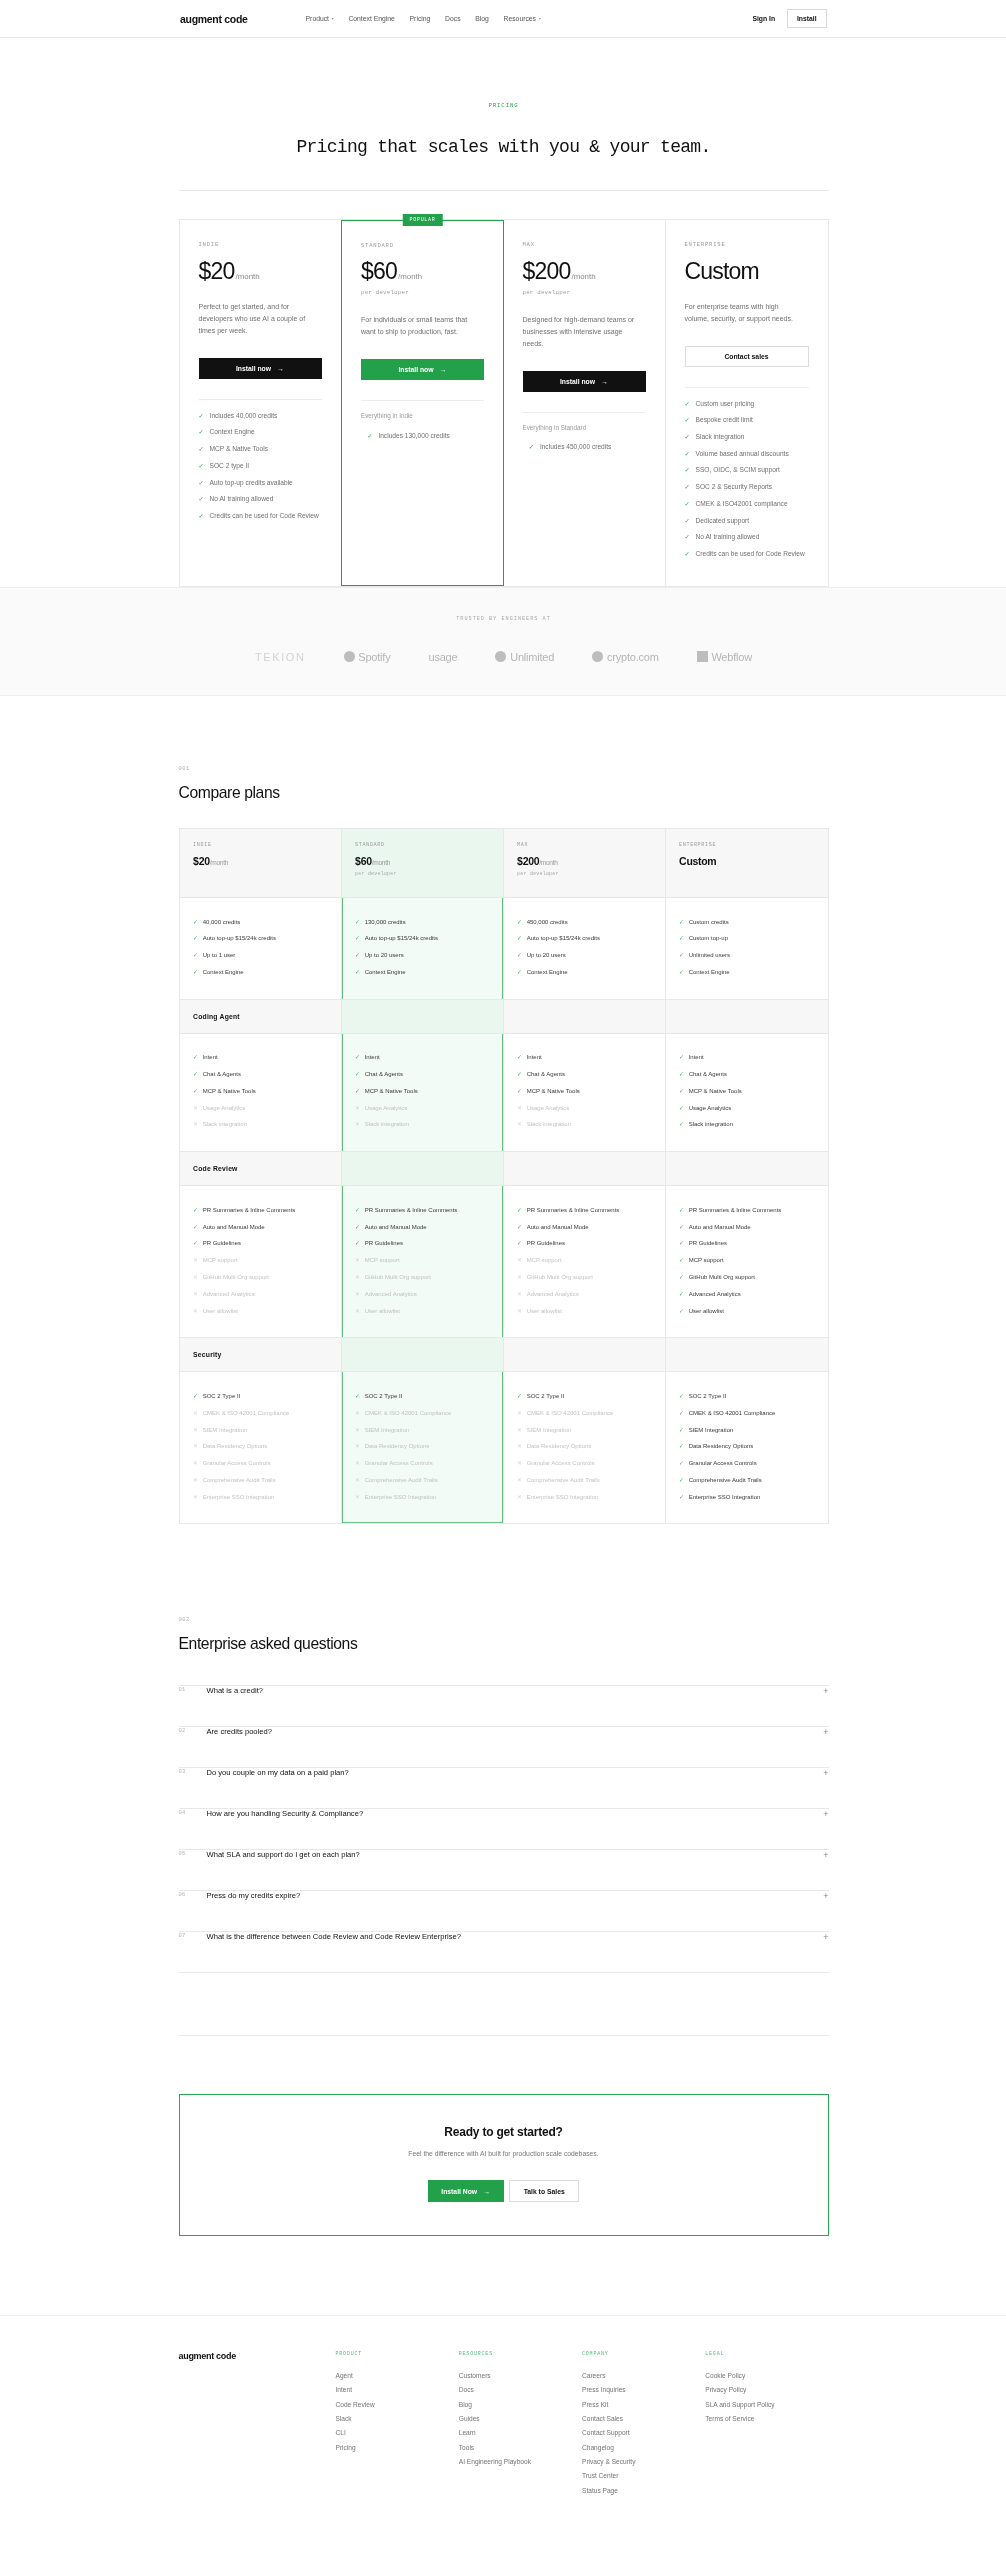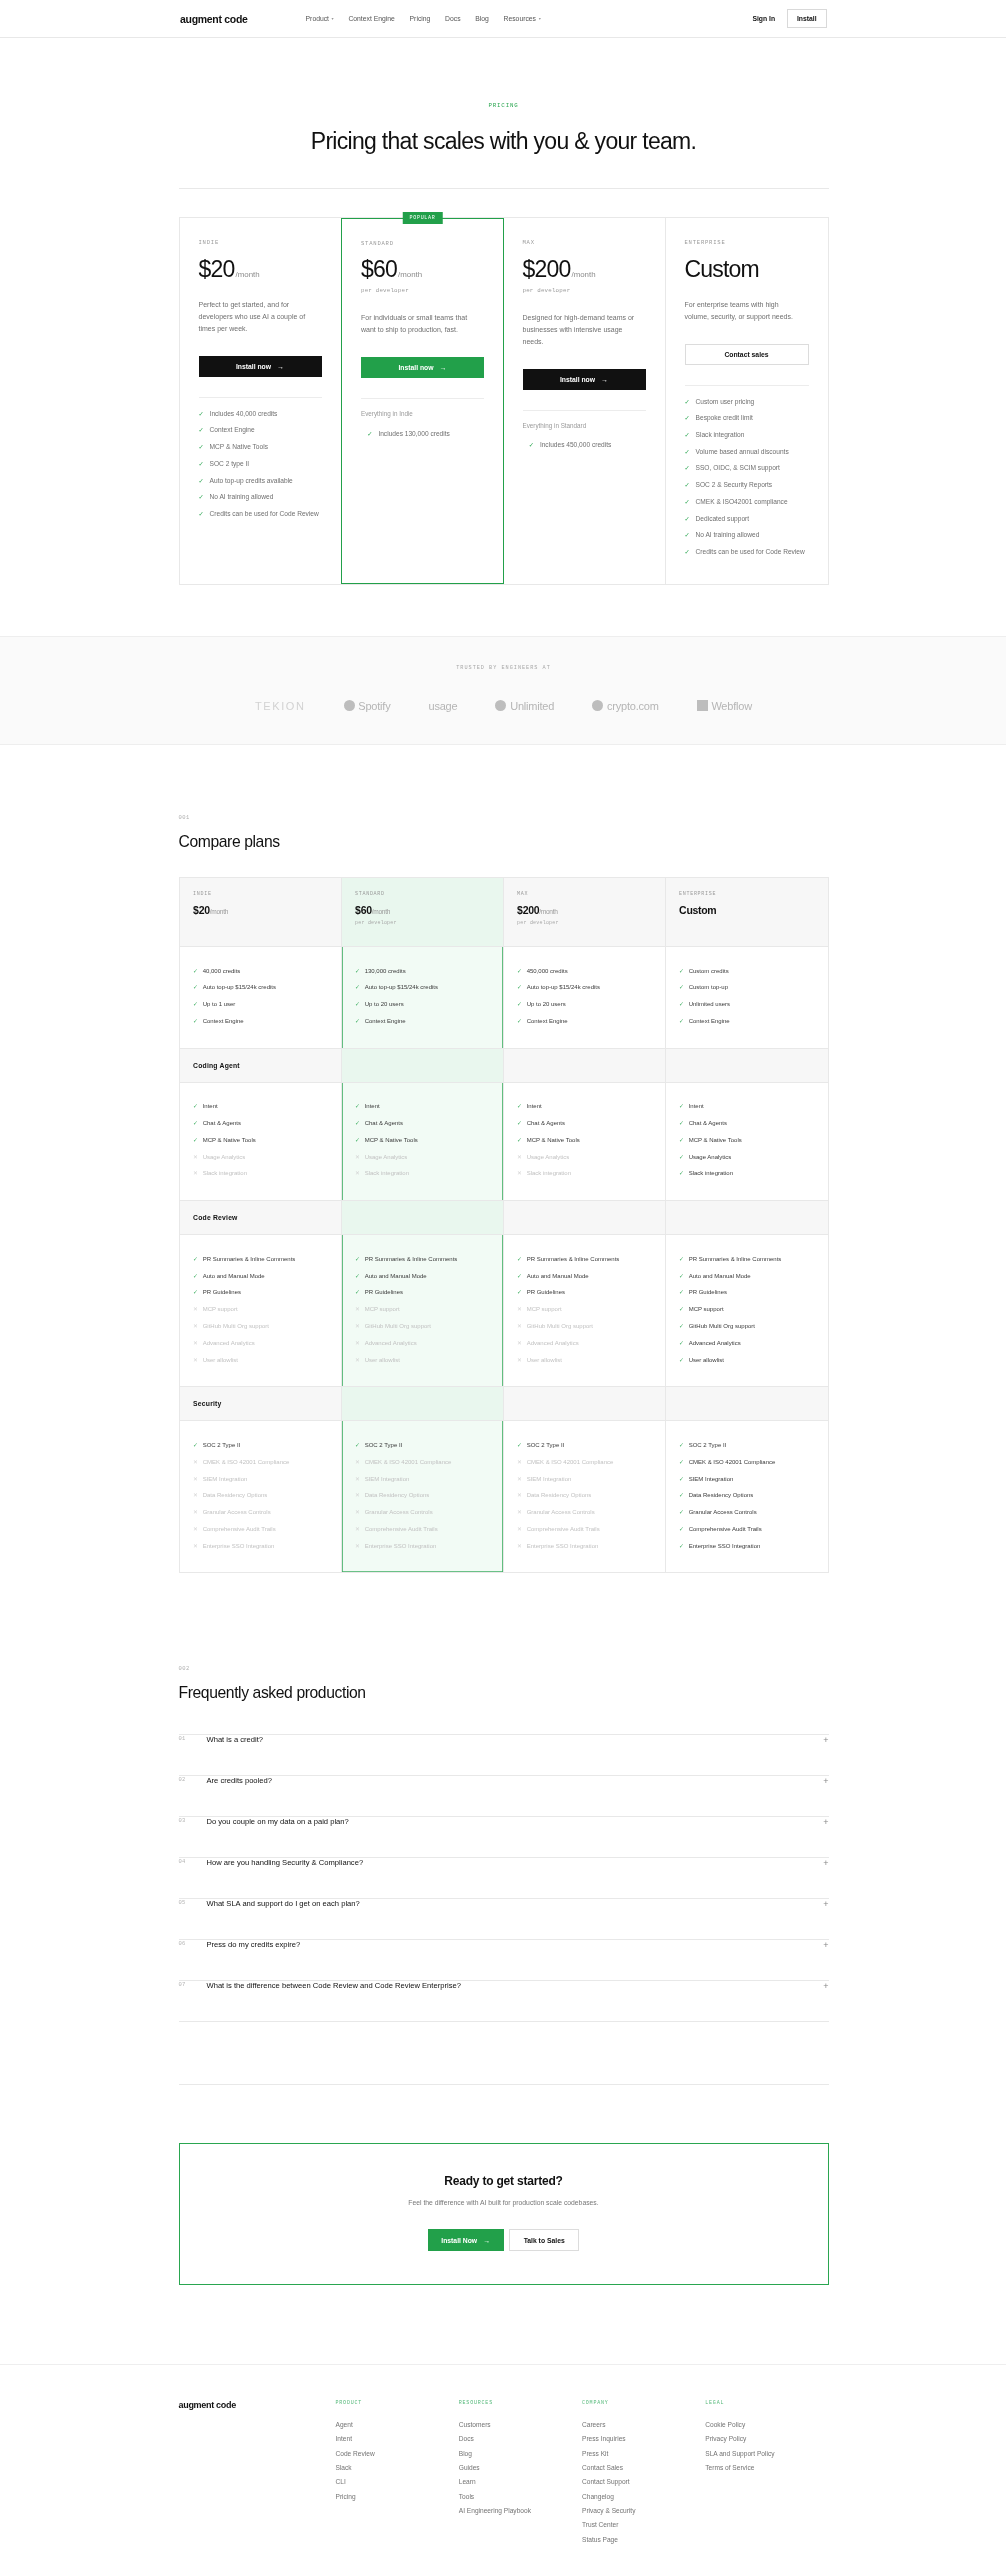--- a/index.html
+++ b/index.html
@@ -71,25 +71,26 @@
   
   .hero { padding-top: 64px; text-align: center; }
   .eyebrow {
     font-family: "Liberation Mono", monospace;
     font-size: 5.8px;
     letter-spacing: 0.8px;
     color: #2aa650;
     text-transform: uppercase;
   }
   .hero h1 {
-    margin-top: 19px;
-    font-size: 23px;
+    margin-top: 28px;
+    font-size: 18px;
     font-weight: 400;
     letter-spacing: -0.7px;
     color: #111;
+    font-family: Liberation Mono, monospace;
   }
   .hero-rule {
     width: 650px;
     height: 0.5px;
     background: #e8e8e8;
     margin: 32.5px auto 0;
   }
 
   
   .cards {
@@ -197,21 +198,20 @@
     font-size: 6.6px;
     color: #6f6f6f;
     line-height: 1.6;
     padding: 3.1px 0;
   }
   .feat .chk { color:#2aa650; font-size: 6.3px; line-height: 1.55; flex:0 0 auto; }
   .feat.indent { padding-left: 6.3px; }
 
   
   .logos-band {
-    margin-top: 51px;
     background: #fafafa;
     border-top: 0.5px solid #eee;
     border-bottom: 0.5px solid #eee;
     padding: 28px 0 32.5px;
     text-align:center;
   }
   .trusted {
     font-family: "Liberation Mono", monospace;
     font-size: 5.2px;
     letter-spacing: 1px;
@@ -1080,21 +1080,21 @@
             <span class="mk">✓</span>
             <span>Enterprise SSO Integration</span>
           </div>
         </div>
       </div>
     </div>
 </div>
 
 <div class="section faq-wrap">
   <div class="sec-num">002</div>
-  <div class="sec-title">Frequently asked production</div>
+  <div class="sec-title">Enterprise asked questions</div>
   <div class="faq-list" id="faqList">
       <div class="faq-item">
         <span class="faq-num">01</span>
         <span class="faq-q">What is a credit?</span>
         <span class="faq-plus">+</span>
       </div>
       <div class="faq-item">
         <span class="faq-num">02</span>
         <span class="faq-q">Are credits pooled?</span>
         <span class="faq-plus">+</span>

